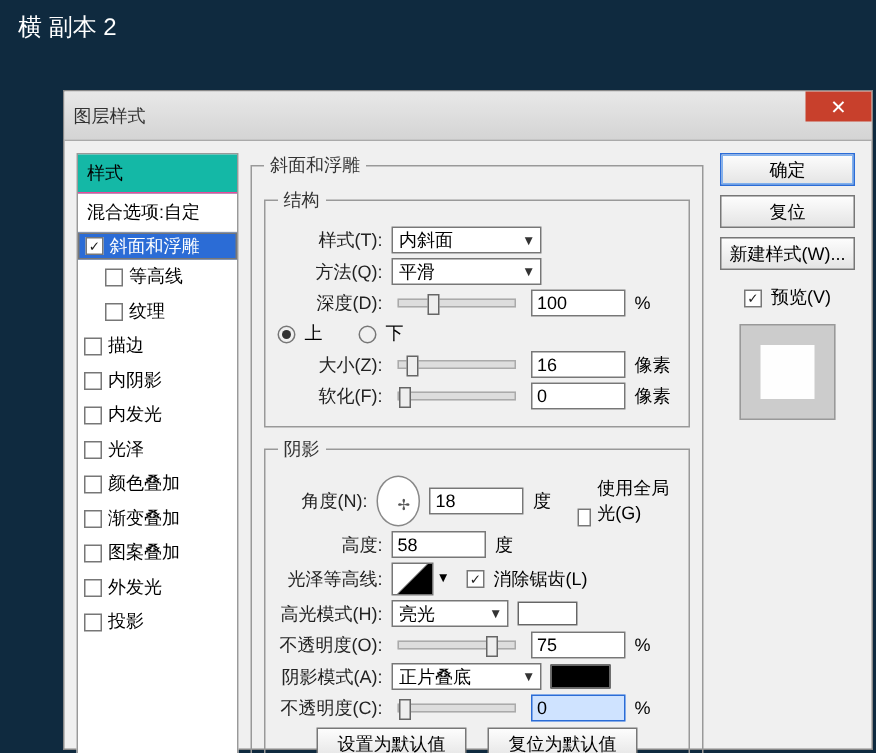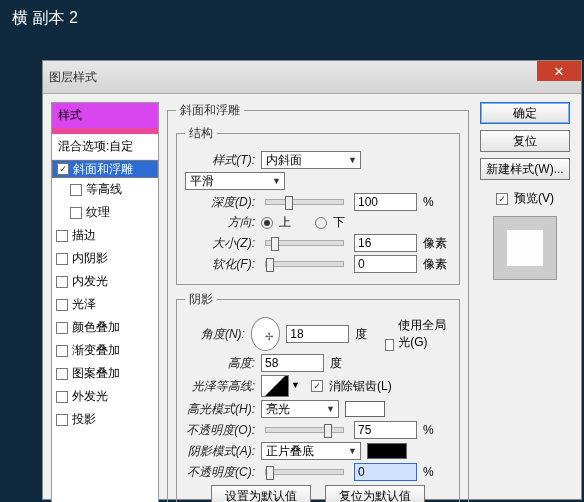--- a/index.html
+++ b/index.html
@@ -4,31 +4,31 @@
 <style>
 * { box-sizing: border-box; font-family: "Microsoft YaHei", SimSun, sans-serif; font-size: 12px; }
 body { margin: 0; background: #0f2a3f; width: 584px; height: 502px; overflow: hidden; }
 .app-title { color: #fff; font-size: 16px; padding: 8px 12px; }
 .dialog { position: absolute; left: 42px; top: 60px; width: 540px; height: 440px; background: #f0f0f0; border: 1px solid #888; }
 .titlebar { height: 22px; background: linear-gradient(#e8e8e8,#d4d4d4); border-bottom: 1px solid #aaa; display: flex; align-items: center; padding: 16px 6px; position: relative; }
 .titlebar .t-label { color: #333; }
 .close-btn { position: absolute; right: 0; top: 0; width: 44px; height: 20px; background: #c8402c; color: #fff; display: flex; align-items: center; justify-content: center; font-size: 13px; }
 .body { display: flex; padding: 8px; gap: 8px; }
 .styles-panel { width: 108px; border: 1px solid #999; background: #fff; }
-.styles-head { padding: 4px 6px; border-bottom: 6px solid #ec4899; background: #d946ef; }
+.styles-head { padding: 4px 6px; border-bottom: 1px solid #ec4899; background: #14b8a6; }
 .styles-blend { padding: 4px 6px; border-bottom: 1px solid #eee; }
 .style-item { display: flex; align-items: center; padding: 3px 4px; gap: 4px; }
 .style-item.sel { background: #2b6cd6; color: #fff; }
 .style-item.sub { padding-left: 18px; }
 .chk { width: 12px; height: 12px; border: 1px solid #777; background: #fff; display: inline-flex; align-items: center; justify-content: center; font-size: 9px; color: #222; }
 .center { flex: 1; }
 fieldset { border: 1px solid #999; margin: 0 0 6px 0; padding: 6px 8px 8px 8px; }
 legend { padding: 0 4px; color: #333; }
 .row { display: flex; align-items: center; margin: 3px 0; gap: 6px; }
-.lab { width: 70px; text-align: right; color: #222; font-style: italic; }
+.lab { width: 70px; text-align: right; color: #222; }
 .sel { border: 1px solid #777; background: #fff; height: 18px; display: flex; align-items: center; padding: 0 4px; position: relative; }
 .sel .caret { position: absolute; right: 3px; font-size: 9px; color: #333; }
 .slider { flex: 1; height: 6px; background: #ddd; border: 1px solid #aaa; position: relative; margin: 0 4px; }
 .slider .thumb { position: absolute; top: -4px; width: 8px; height: 14px; background: #eee; border: 1px solid #666; }
 .numbox { width: 63px; height: 18px; border: 1px solid #777; background: #fff; display: flex; align-items: center; padding: 0 3px; }
 .numbox.hl { border: 1px solid #2b6cd6; background: #cfe3ff; }
 .unit { width: 28px; }
 .radio { width: 12px; height: 12px; border: 1px solid #777; border-radius: 50%; display: inline-flex; align-items: center; justify-content: center; }
 .radio .dot { width: 6px; height: 6px; background: #333; border-radius: 50%; }
 .angle { width: 34px; height: 34px; border: 1px solid #888; border-radius: 50%; position: relative; background: #fff; }
@@ -117,35 +117,35 @@
         <fieldset>
           <legend>结构</legend>
           <div class="row">
             <span class="lab">样式(T):</span>
             <div class="sel" style="width:100px">
                 <span>内斜面</span>
                 <span class="caret">▼</span>
               </div>
           </div>
           <div class="row">
+            <span class="lab">方法(Q):</span>
             <div class="sel" style="width:100px">
                 <span>平滑</span>
                 <span class="caret">▼</span>
               </div>
           </div>
           <div class="row">
             <span class="lab">深度(D):</span>
             <div class="slider">
                 <div class="thumb" style="left:25%"></div>
               </div>
             <div class="numbox">100</div>
             <span class="unit">%</span>
           </div>
           <div class="row">
-            <span class="lab">方向:</span>
             <span class="radio">
                 <span class="dot"></span>
               </span>
             <span>上</span>
             <span style="width:12px"></span>
             <span class="radio"></span>
             <span>下</span>
           </div>
           <div class="row">
             <span class="lab">大小(Z):</span>

